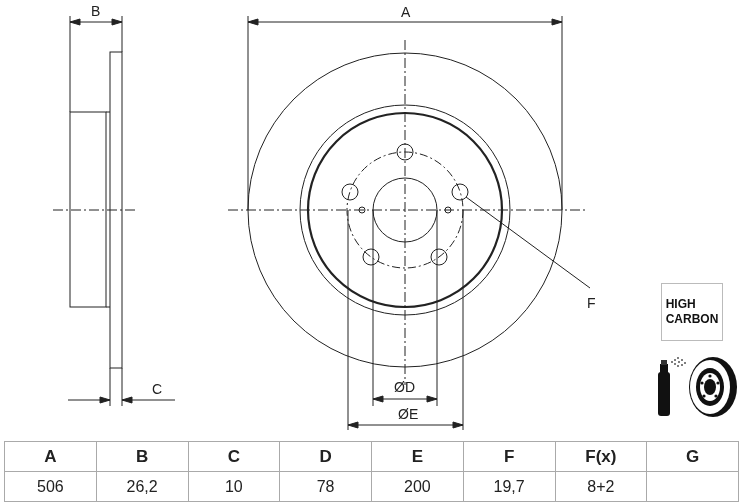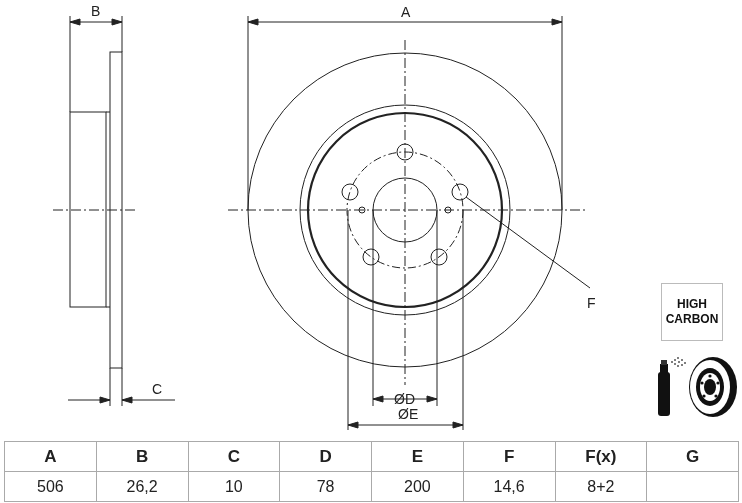--- a/index.html
+++ b/index.html
@@ -1,19 +1,19 @@
 <!DOCTYPE html>
 <html><head>
 <meta charset="utf-8">
 <style>
   html, body { margin:0; padding:0; background:#ffffff; }
   body { width:742px; height:503px; position:relative; overflow:hidden; font-family:"Liberation Sans", sans-serif; color:#222; }
   #drawing { position:absolute; left:0; top:0; width:742px; height:440px; }
   .lbl { position:absolute; font-family:"Liberation Sans", sans-serif; font-size:14px; color:#222; line-height:1; }
-  .badge { position:absolute; left:661px; top:283px; width:62px; height:58px; border:1px solid #bbb; box-sizing:border-box; display:flex; align-items:center; justify-content:center; text-align:center; font-weight:bold; font-size:12px; line-height:15px; color:#111; }
+  .badge { position:absolute; left:661px; top:283px; width:62px; height:58px; border:1px solid #bbb; box-sizing:border-box; display:flex; align-items:center; justify-content:center; text-align:left; font-weight:bold; font-size:12px; line-height:15px; color:#111; }
   .badge span { display:block; }
   #coating-icon { position:absolute; left:655px; top:352px; width:84px; height:66px; }
   table.spec { position:absolute; left:4px; top:441px; width:735px; border-collapse:collapse; table-layout:fixed; }
   table.spec td { border:1px solid #aaa; text-align:center; height:29px; padding:0; font-size:16px; color:#222; }
   table.spec tr.hdr td { font-weight:bold; font-size:17px; }
 </style>
 </head>
 <body>
 
 <svg id="drawing" viewBox="0 0 742 440" xmlns="http://www.w3.org/2000/svg">
@@ -87,21 +87,21 @@
       <polygon points="348,425 358,422 358,428" fill="#222"></polygon>
       <polygon points="463,425 453,422 453,428" fill="#222"></polygon>
     </g>
   </g>
 </svg>
 
 <span class="lbl" style="left:91px;top:4px;">B</span>
 <span class="lbl" style="left:152px;top:382px;">C</span>
 <span class="lbl" style="left:401px;top:5px;">A</span>
 <span class="lbl" style="left:587px;top:296px;">F</span>
-<span class="lbl" style="left:394px;top:380px;margin-top:12px;">ØD</span>
+<span class="lbl" style="left:394px;top:380px;">ØD</span>
 <span class="lbl" style="left:398px;top:407px;">ØE</span>
 
 <div class="badge">
   <div>
     <span>HIGH</span>
     <span>CARBON</span>
   </div>
 </div>
 
 <svg id="coating-icon" viewBox="0 0 84 66" xmlns="http://www.w3.org/2000/svg">
@@ -147,18 +147,18 @@
     <td>F</td>
     <td>F(x)</td>
     <td>G</td>
   </tr>
   <tr>
     <td>506</td>
     <td>26,2</td>
     <td>10</td>
     <td>78</td>
     <td>200</td>
-    <td>14,6</td>
+    <td>19,7</td>
     <td>8+2</td>
     <td></td>
   </tr>
 </tbody>
   </table>
 
 </body></html>

